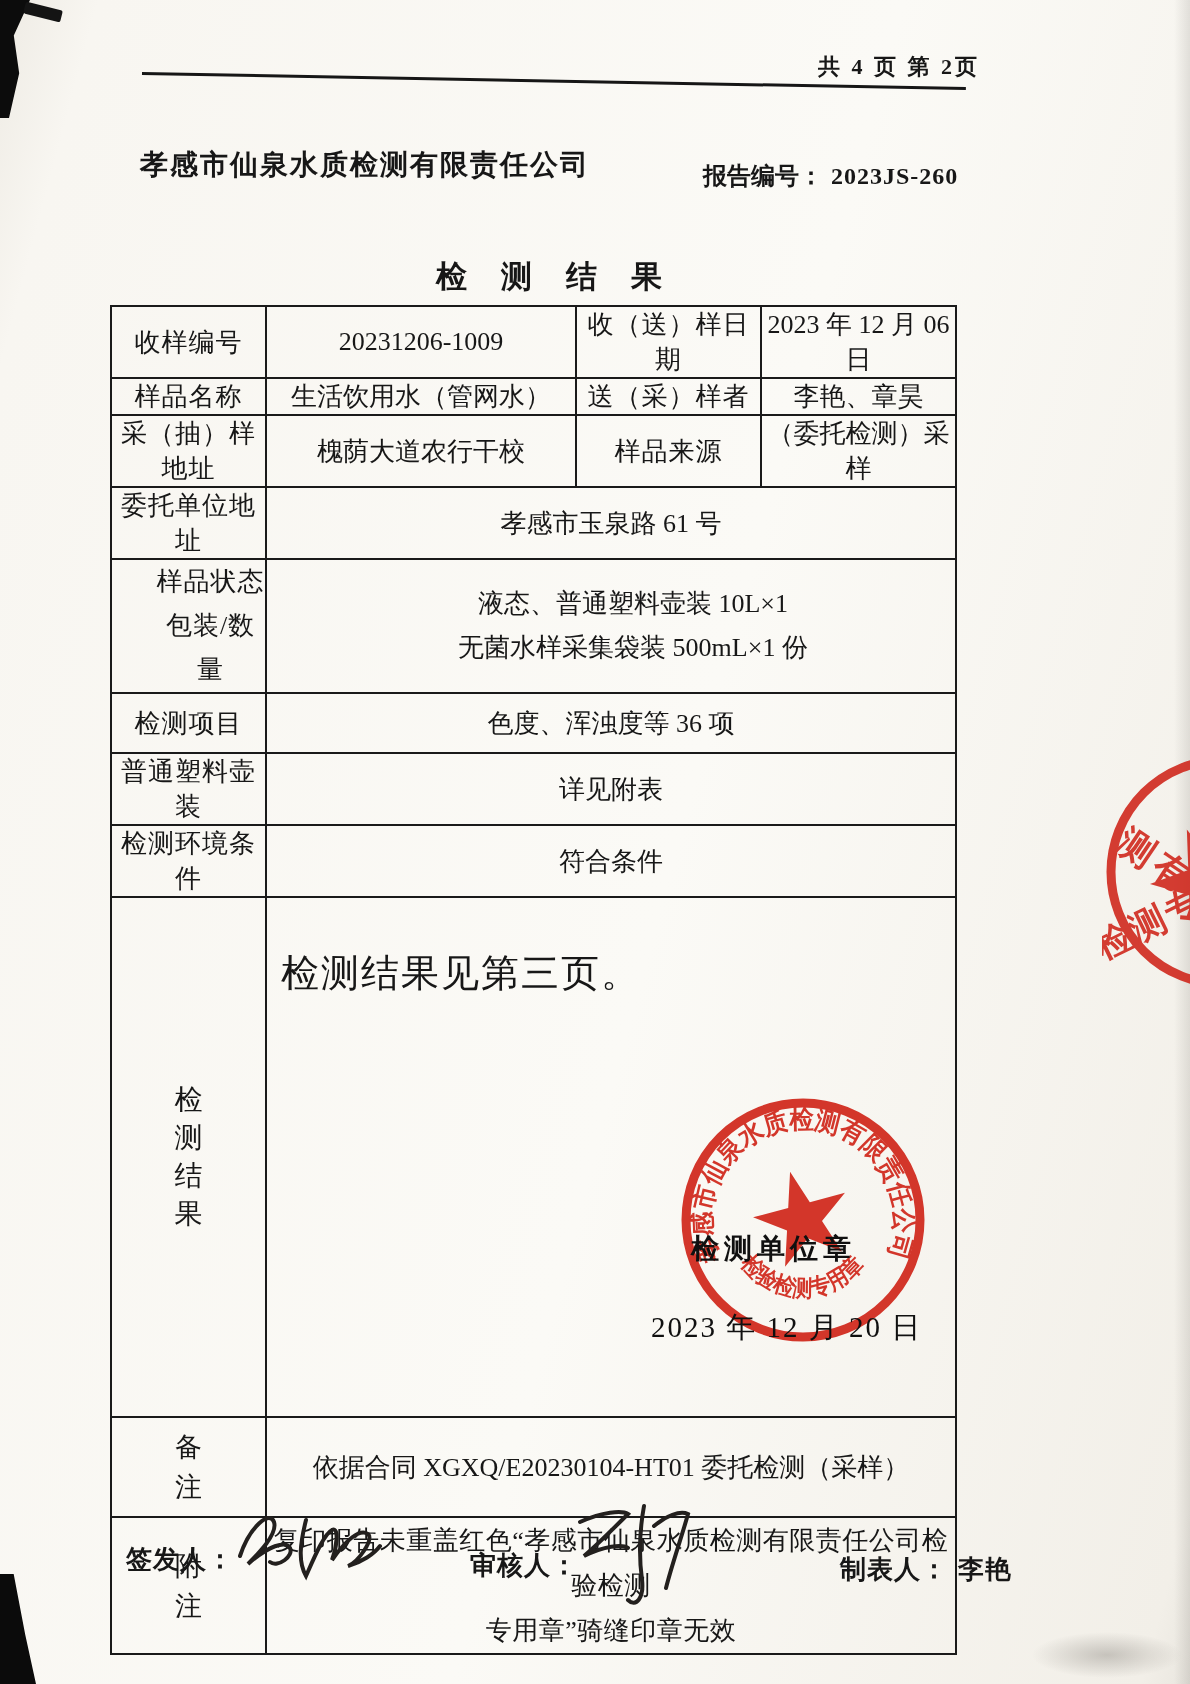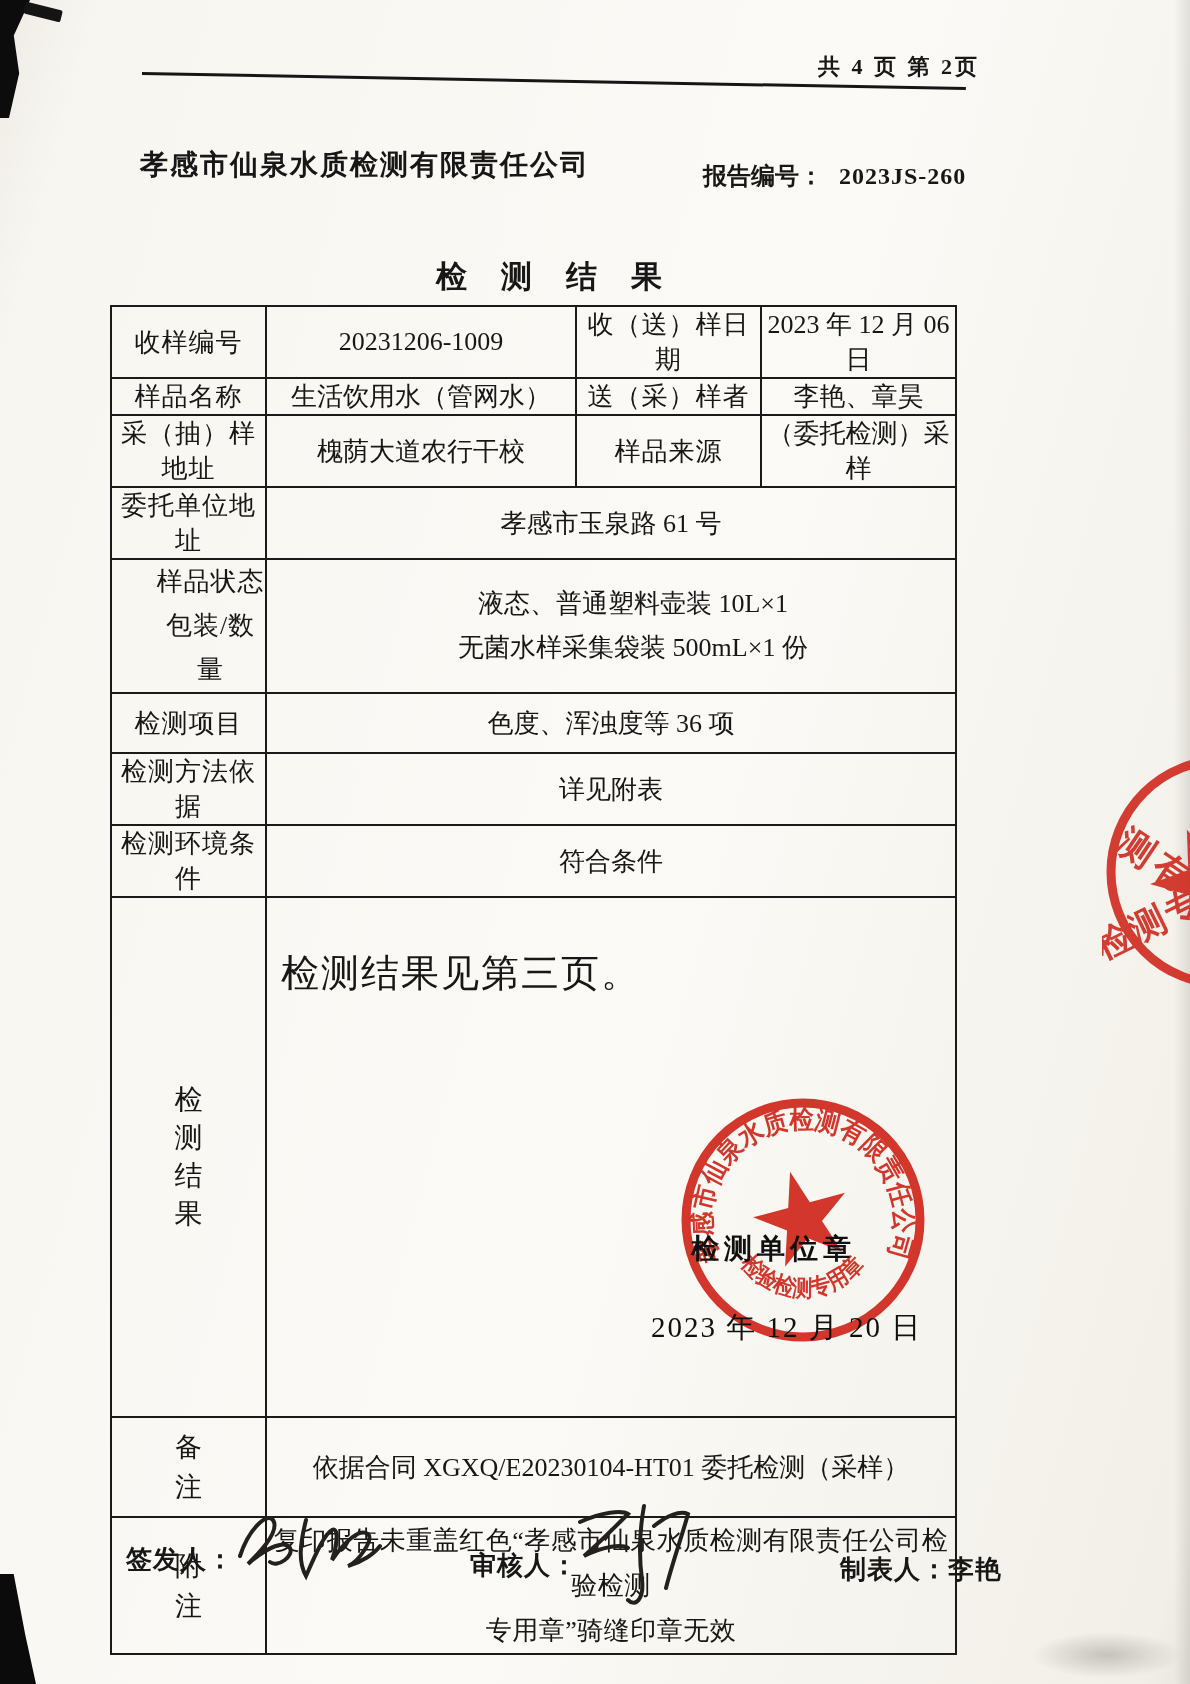--- a/index.html
+++ b/index.html
@@ -17,21 +17,21 @@
   .artifact-bl{left:0;bottom:0;width:36px;height:110px;background:#0b0b0b;
     clip-path:polygon(0 0,38% 0,70% 55%,100% 100%,0 100%);}
   .edge-shade-r{right:0;top:0;width:16px;height:100%;background:linear-gradient(to right,rgba(0,0,0,0),rgba(60,55,50,.12));}
   .smudge-br{right:8px;bottom:6px;width:150px;height:46px;border-radius:50%;
     background:radial-gradient(closest-side,rgba(95,90,84,.30),rgba(95,90,84,0));}
   
   .page-indicator{left:818px;top:52px;font-size:22px;letter-spacing:3px;font-weight:600;}
   .top-rule{left:142px;top:72px;width:824px;height:3px;background:#161616;transform:rotate(1.05deg);transform-origin:left center;}
   .company{left:140px;top:146px;font-size:28px;font-weight:700;letter-spacing:2px;}
   .report-no{left:703px;top:160px;font-size:24px;font-weight:600;}
-  .report-no .val{margin-left:16px;letter-spacing:1px;}
+  .report-no .val{margin-left:8px;letter-spacing:1px;}
   .doc-title{left:436px;top:220px;font-size:31px;font-weight:700;letter-spacing:34px;white-space:nowrap;margin-top:36px;}
   
   .tbl-wrap{left:110px;top:305px;}
   table.report{border-collapse:collapse;table-layout:fixed;width:845px;}
   table.report td{border:2px solid #1a1a1a;font-size:26px;text-align:center;vertical-align:middle;padding:0;overflow:hidden;}
   td.lbl{font-size:25px;letter-spacing:1px;}
   .two-line{line-height:44px;font-size:26px;padding-left:44px;}
   .vlabel{display:flex;flex-direction:column;align-items:center;justify-content:space-evenly;height:100%;font-size:28px;}
   .vlabel.short{gap:4px;justify-content:center;}
   td.left-val{text-align:left;padding-left:22px;font-size:26px;}
@@ -41,21 +41,21 @@
   .stamp-main{position:absolute;left:410px;top:196px;width:252px;height:252px;opacity:.92;}
   .unit-seal-label{position:absolute;left:424px;top:332px;font-size:28px;letter-spacing:5px;color:#101010;font-weight:bold;}
   .seal-date{position:absolute;left:384px;top:410px;font-size:29px;letter-spacing:2px;color:#101010;}
   
   .stamp-edge{left:1102px;top:750px;width:240px;height:256px;opacity:.88;}
   
   .sig-label{font-size:26px;font-weight:600;letter-spacing:1px;}
   .issuer-label{left:126px;top:1542px;}
   .reviewer-label{left:470px;top:1548px;}
   .preparer{left:840px;top:1552px;}
-  .preparer .val{}
+  .preparer .val{margin-left:10px;}
   .sig1{left:222px;top:1496px;width:170px;height:100px;}
   .sig2{left:570px;top:1488px;width:150px;height:125px;}
 </style>
 </head>
 <body>
 
 <div class="sheet">
 
   <div class="abs artifact-tl"></div>
   <div class="abs artifact-tick"></div>
@@ -114,21 +114,21 @@
             <div>液态、普通塑料壶装 10L×1</div>
             <div>无菌水样采集袋装 500mL×1 份</div>
           </div>
         </td>
       </tr>
       <tr style="height:60px">
         <td class="lbl">检测项目</td>
         <td colspan="3">色度、浑浊度等 36 项</td>
       </tr>
       <tr style="height:46px">
-        <td class="lbl">检测方法依据</td>
+        <td class="lbl">普通塑料壶装</td>
         <td colspan="3">详见附表</td>
       </tr>
       <tr style="height:46px">
         <td class="lbl">检测环境条件</td>
         <td colspan="3">符合条件</td>
       </tr>
       <tr style="height:520px">
         <td>
           <div class="vlabel">
             <span>检</span>

